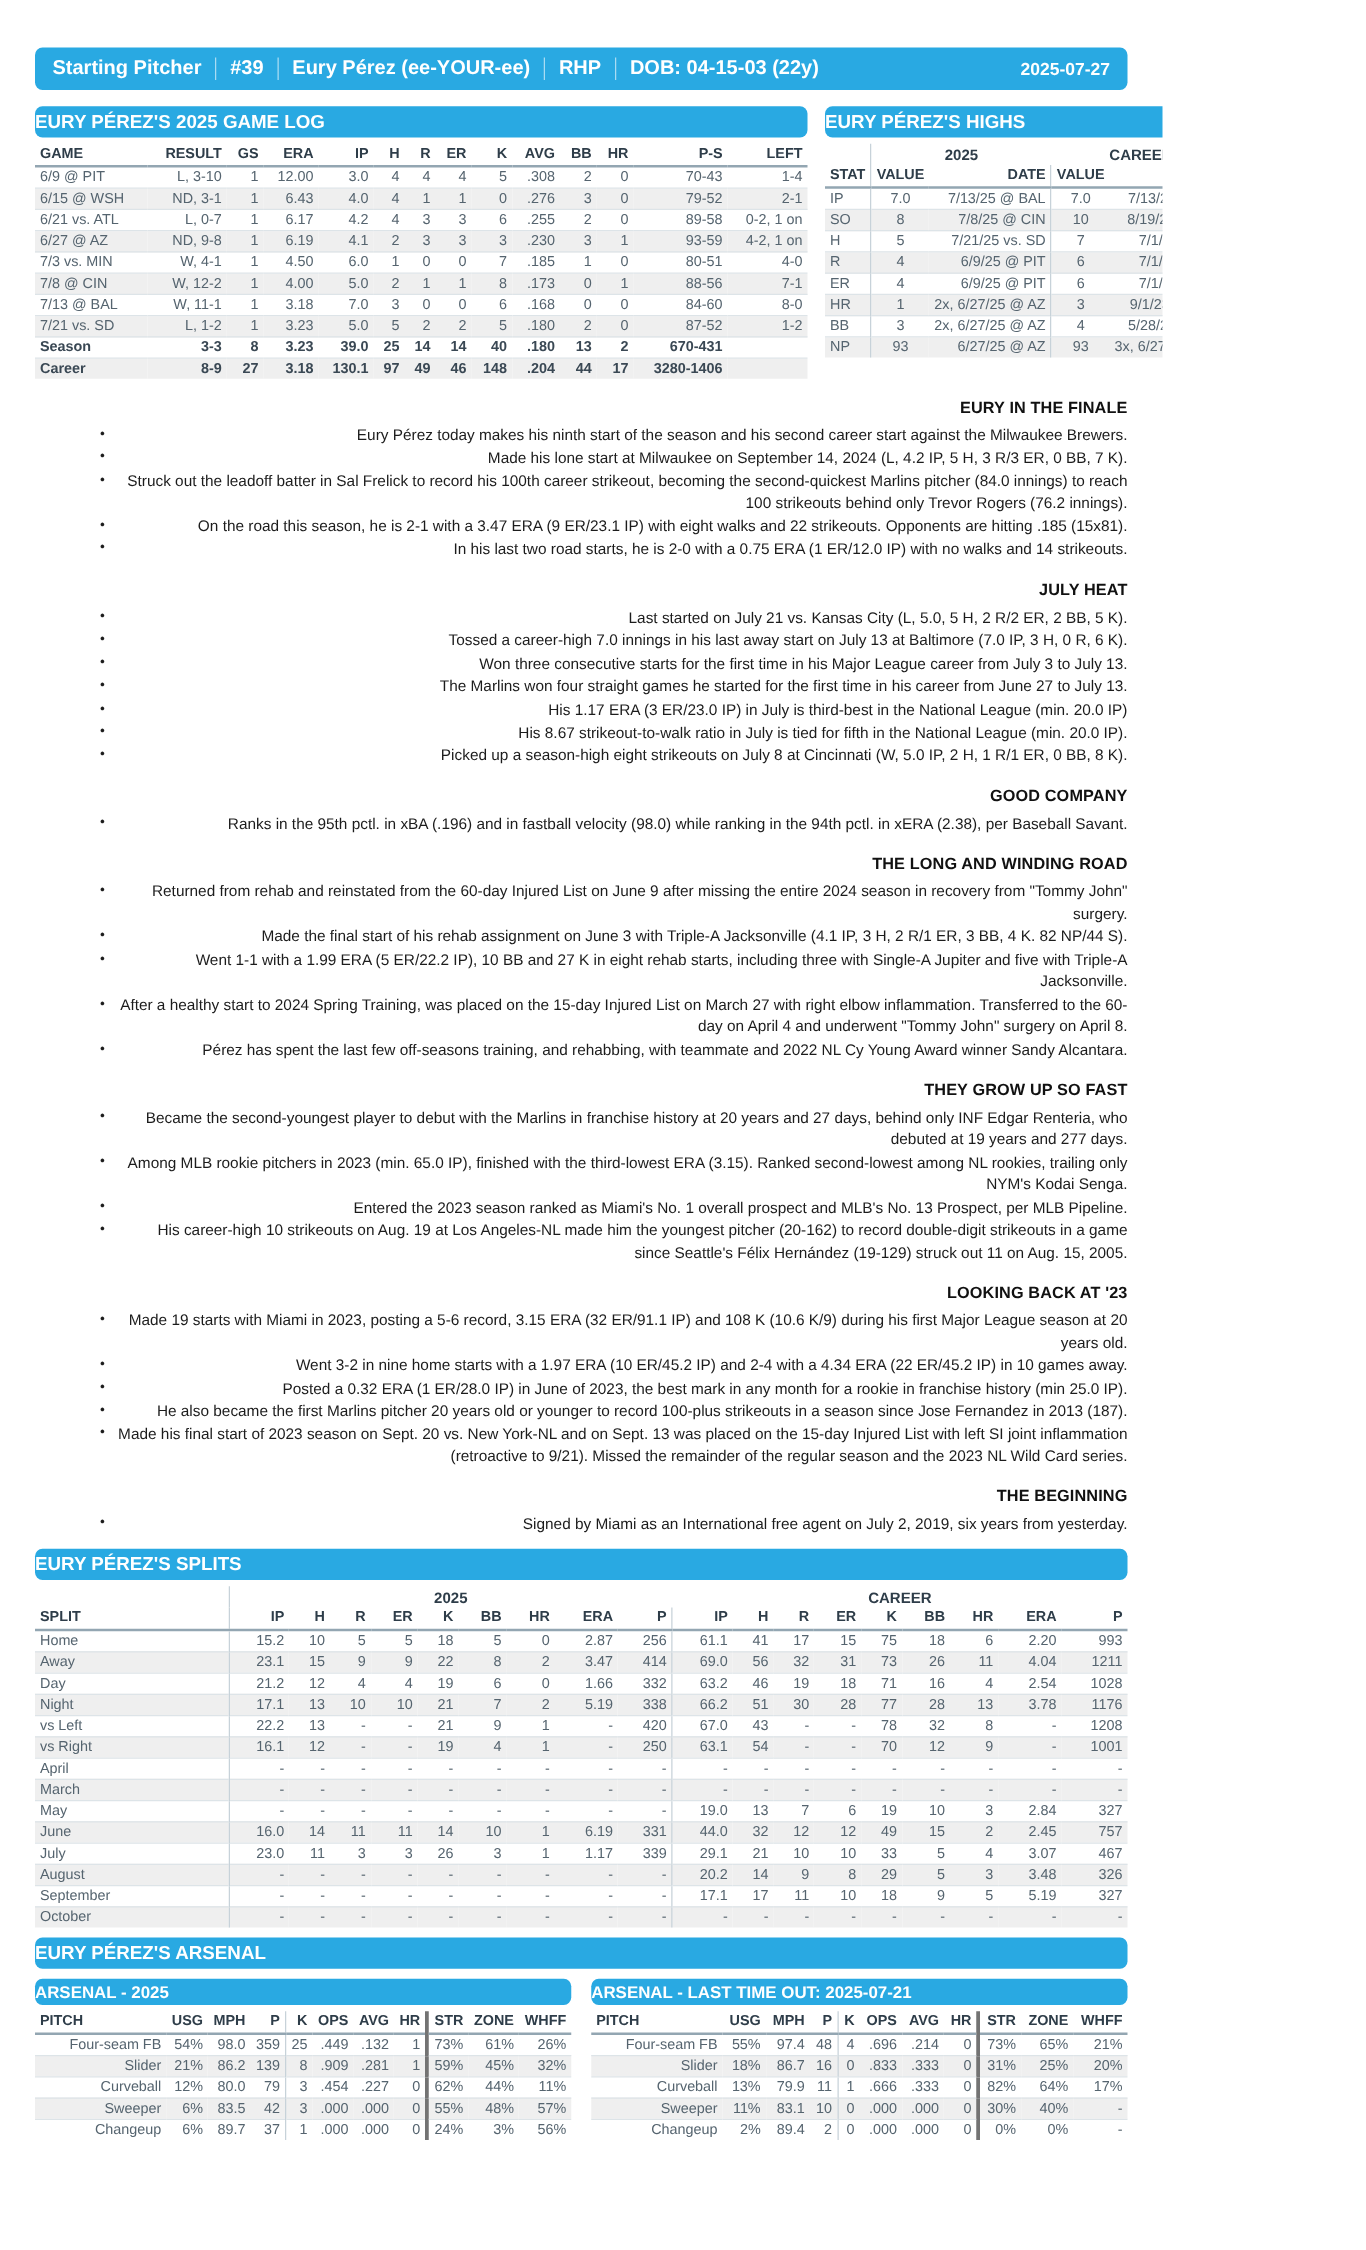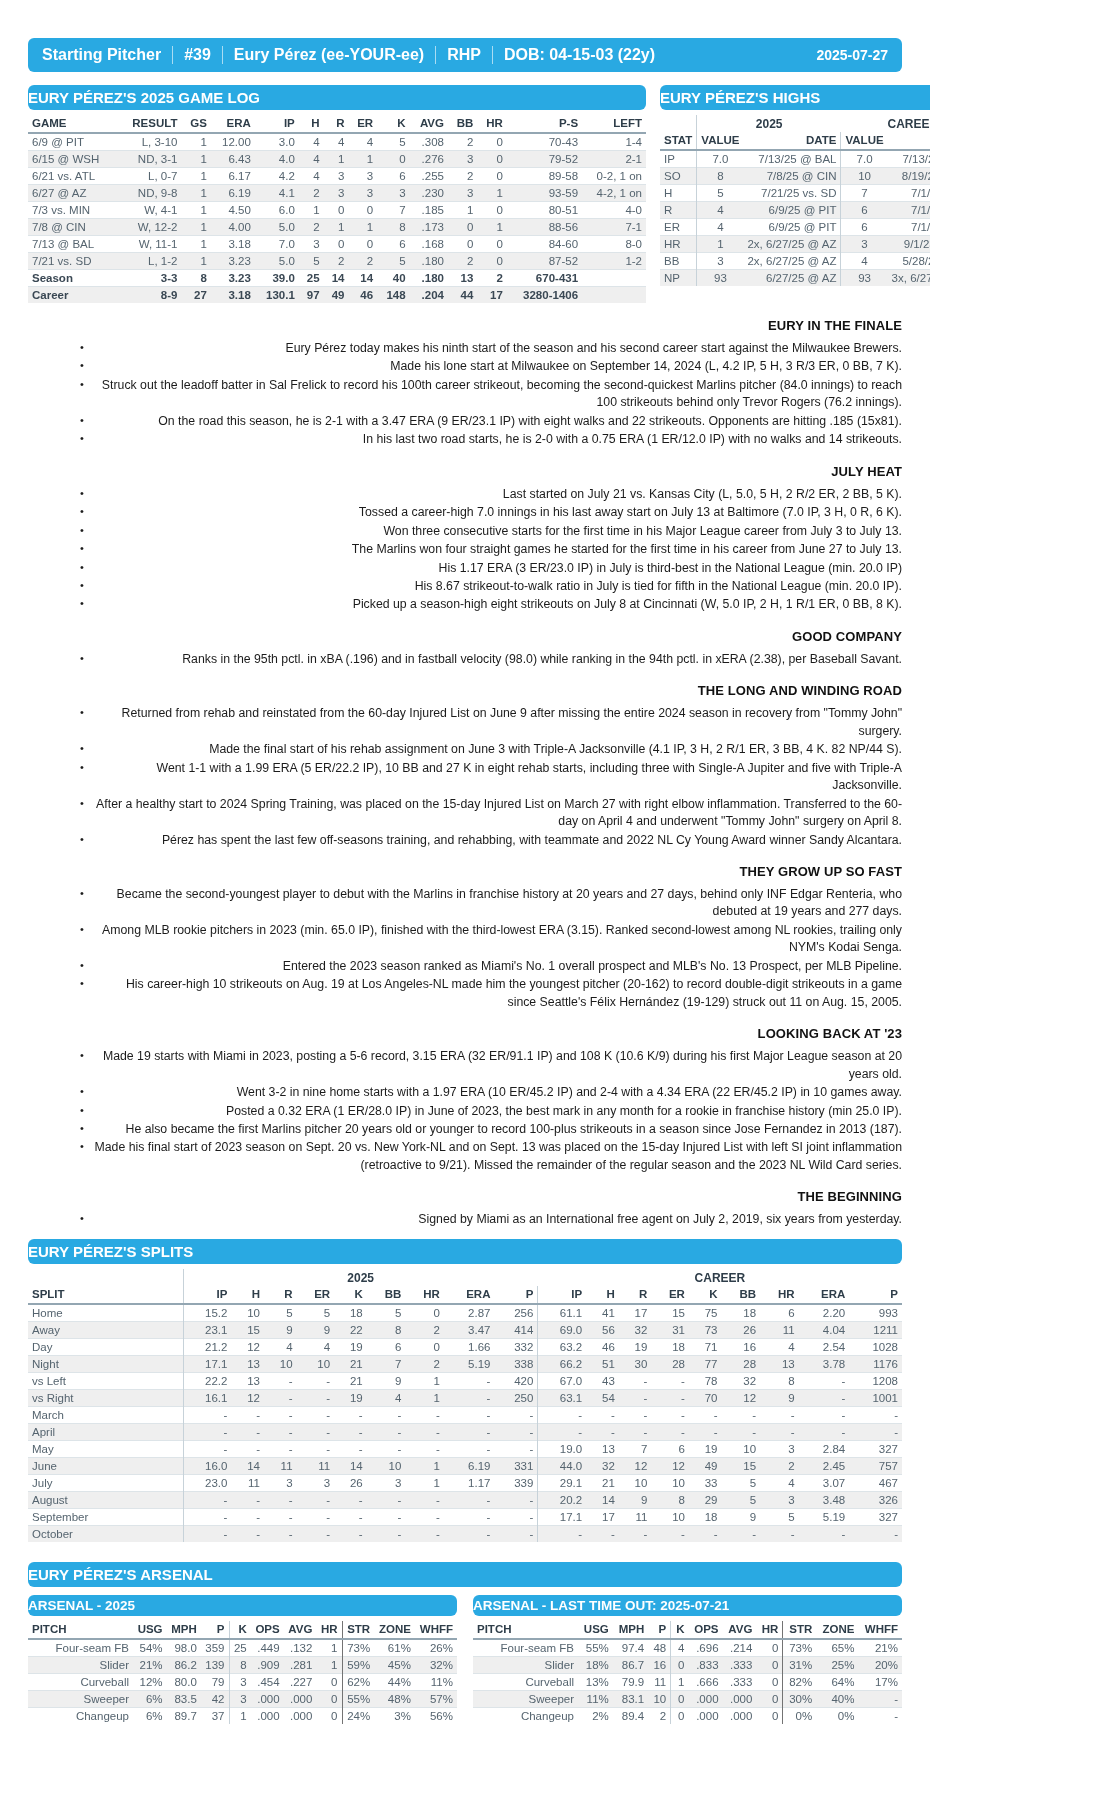--- a/index.html
+++ b/index.html
@@ -71,21 +71,21 @@
 
   
   .splits td:nth-child(1) { width: 155px; }
   .splits td:nth-child(2), .splits th:nth-child(2) { border-left: 1px solid #c7d2d9; }
   .splits td:nth-child(11), .splits th:nth-child(11) { border-left: 1px solid #c7d2d9; }
 
   
   .arsenal-wrap { display: flex; gap: 16px; margin-top: 8px; }
   .arsenal-col { flex: 1; }
   .arsenal td:nth-child(5), .arsenal th:nth-child(5) { border-left: 1px solid #c7d2d9; }
-  .arsenal td:nth-child(9), .arsenal th:nth-child(9) { border-left: 1px solid #737373; }
+  .arsenal td:nth-child(9), .arsenal th:nth-child(9) { border-left: 3px solid #737373; }
   .arsenal td:nth-child(1) { width: 105px; text-align: right; }
 
   
   .notes { margin-top: 10px; text-align: right; }
   .note-heading { font-size: 13px; font-weight: bold; color: #111; margin: 15px 0 7px 0; letter-spacing: .1px; }
   ul.bullets { list-style: none; margin: 0 0 4px 0; padding: 0 0 0 52px; }
   ul.bullets li {
     font-size: 12.3px; color: #1c1c1c; line-height: 1.42;
     position: relative; padding-left: 14px; margin-bottom: 1px;
   }
@@ -585,42 +585,42 @@
             <td>54</td>
             <td>-</td>
             <td>-</td>
             <td>70</td>
             <td>12</td>
             <td>9</td>
             <td>-</td>
             <td>1001</td>
           </tr>
           <tr>
+            <td>April</td>
+            <td>-</td>
+            <td>-</td>
+            <td>-</td>
+            <td>-</td>
+            <td>-</td>
+            <td>-</td>
+            <td>-</td>
+            <td>-</td>
+            <td>-</td>
+            <td>-</td>
+            <td>-</td>
+            <td>-</td>
+            <td>-</td>
+            <td>-</td>
+            <td>-</td>
+            <td>-</td>
+            <td>-</td>
+            <td>-</td>
+          </tr>
+          <tr>
             <td>March</td>
-            <td>-</td>
-            <td>-</td>
-            <td>-</td>
-            <td>-</td>
-            <td>-</td>
-            <td>-</td>
-            <td>-</td>
-            <td>-</td>
-            <td>-</td>
-            <td>-</td>
-            <td>-</td>
-            <td>-</td>
-            <td>-</td>
-            <td>-</td>
-            <td>-</td>
-            <td>-</td>
-            <td>-</td>
-            <td>-</td>
-          </tr>
-          <tr>
-            <td>April</td>
             <td>-</td>
             <td>-</td>
             <td>-</td>
             <td>-</td>
             <td>-</td>
             <td>-</td>
             <td>-</td>
             <td>-</td>
             <td>-</td>
             <td>-</td>
@@ -756,21 +756,21 @@
             <td>-</td>
             <td>-</td>
             <td>-</td>
             <td>-</td>
             <td>-</td>
           </tr>
         </tbody>
     </table>
   </section>
 
-  <section style="margin-top:20px;">
+  <section style="margin-top:8px;">
     <div class="titlebar">EURY PÉREZ'S ARSENAL</div>
     <div class="arsenal-wrap">
       <div class="arsenal-col">
         <div class="titlebar small">ARSENAL - 2025</div>
         <table class="arsenal">
           <thead>
             <tr>
                 <th>PITCH</th>
                 <th>USG</th>
                 <th>MPH</th>

